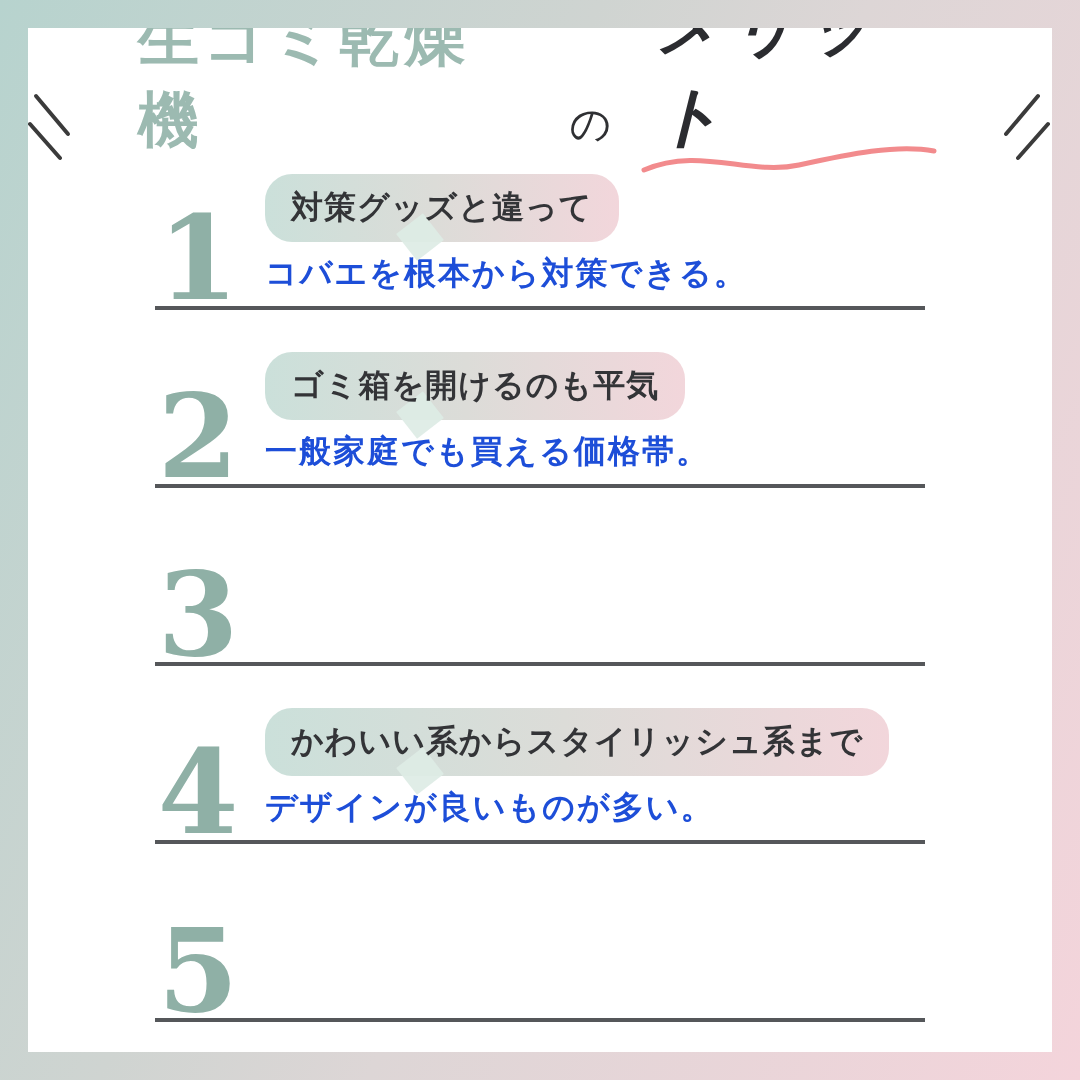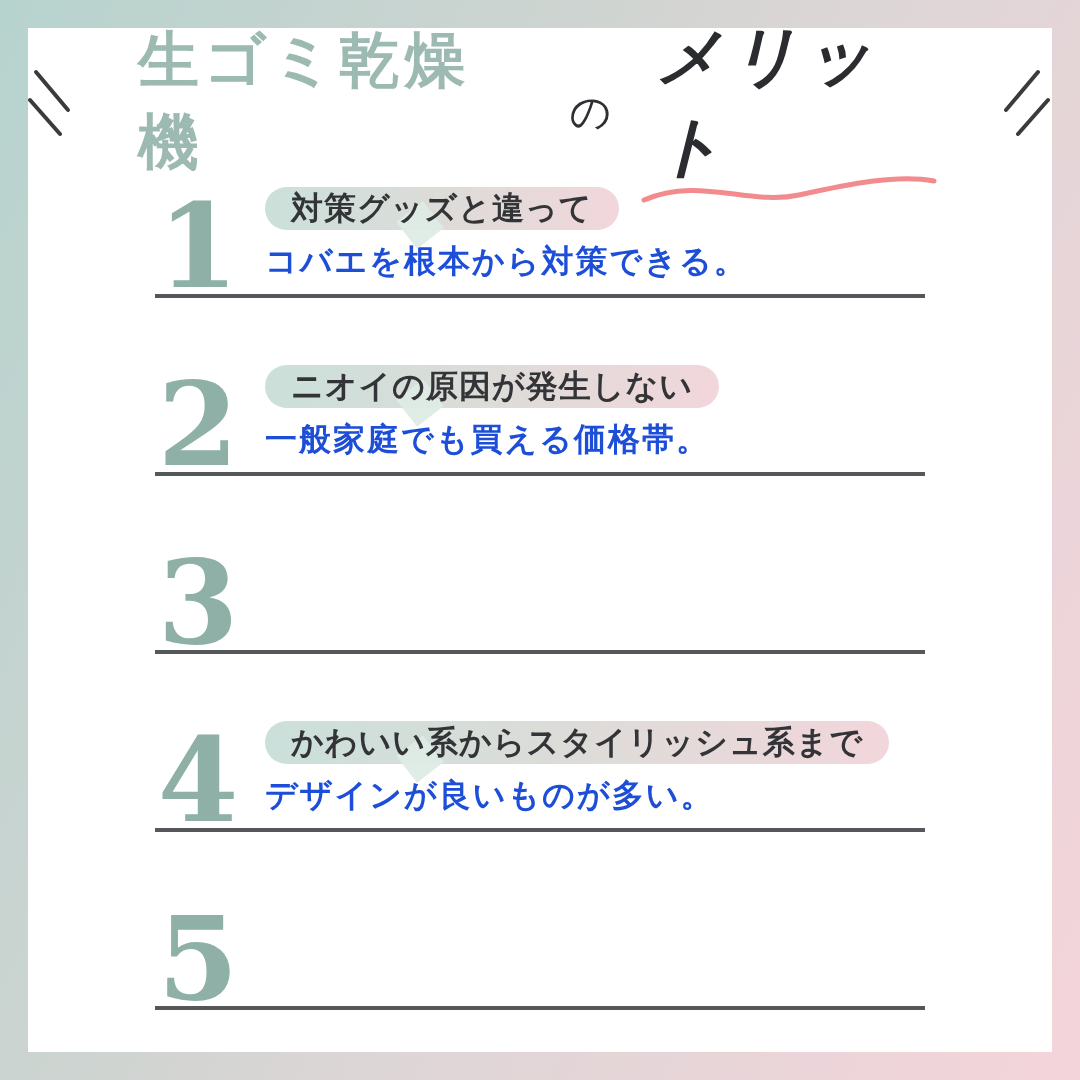--- a/index.html
+++ b/index.html
@@ -10,22 +10,22 @@
     position:relative;
   }
   .card {
     position:absolute; left:28px; top:28px; right:28px; bottom:28px;
     background:#ffffff;
     padding:20px 0 0 0;
     overflow:hidden;
   }
   
   .title-row {
-    display:flex; justify-content:center; align-items:center;
-    height:96px; margin-top:6px;gap:44px;
+    display:flex; justify-content:center; align-items:flex-end;
+    height:96px; margin-top:18px;gap:44px;
   }
   .slash-icon { flex:0 0 auto; }
   .title-green {
     font-size:61px; font-weight:bold; letter-spacing:5px;
     color:#9cbab1; margin:0 4px 0 14px;
   }
   .title-no {
     font-size:41px; color:#2f3033; align-self:flex-end; padding-bottom:10px;
   }
   .title-emph-wrap { position:relative; margin-right:14px; }
@@ -41,21 +41,21 @@
     height:138px; border-bottom:4px solid #55575a;
     padding-bottom:10px; margin-bottom:40px;
   }
   .item:last-child { margin-bottom:0; }
   .num {
     font-size:116px; line-height:0.76; width:86px; text-align:center;
     color:#8fb0a6; font-weight:bold; transform:translateY(6px);
   }
   .content { display:flex; flex-direction:column; align-items:flex-start; }
   .badge {
-    position:relative; height:43px; border-radius:27px;
+    position:relative; height:68px; border-radius:27px;
     padding:0 26px; display:flex; align-items:center;
     background:linear-gradient(90deg, #cbe0da 0%, #dcdcd8 48%, #f2d6db 100%);
     margin-bottom:10px;
   }
   .tail {
     position:absolute; left:138px; bottom:-12px; width:34px; height:34px;
     transform:rotate(52deg);
     background:rgba(221,235,229,0.92);
   }
   .badge-label {
@@ -104,21 +104,21 @@
         </div>
         <div class="main">コバエを根本から対策できる。</div>
       </div>
     </div>
 
     <div class="item">
       <div class="num">2</div>
       <div class="content">
         <div class="badge">
           <span class="tail"></span>
-          <span class="badge-label">ニオイの原因が発生しない</span>
+          <span class="badge-label">ゴミ箱を開けるのも平気</span>
         </div>
         <div class="main">一般家庭でも買える価格帯。</div>
       </div>
     </div>
 
     <div class="item">
       <div class="num">3</div>
     </div>
 
     <div class="item">

